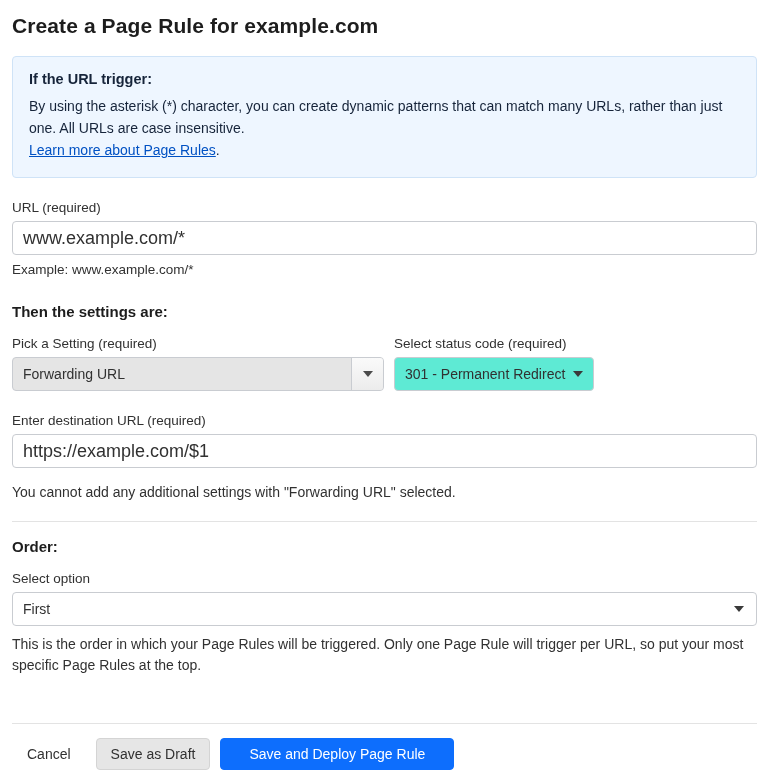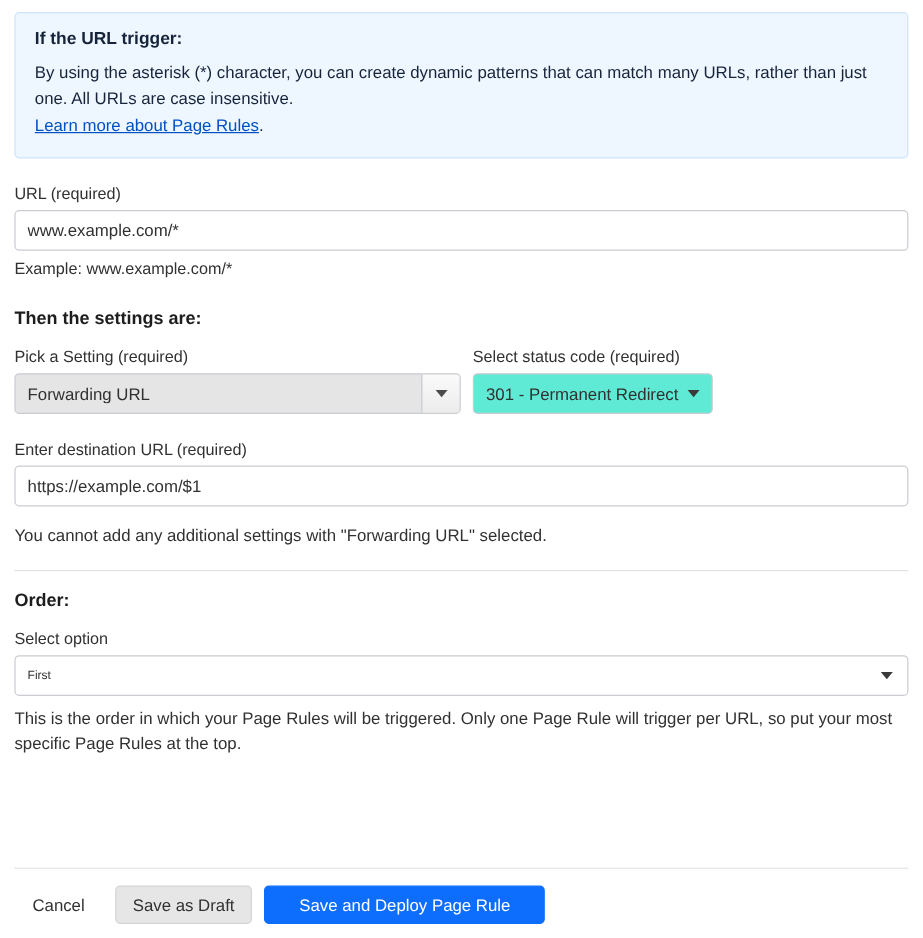--- a/index.html
+++ b/index.html
@@ -58,21 +58,21 @@
     margin-bottom: 6px;
     display: block;
   }
   .text-input {
     box-sizing: border-box;
     width: 100%;
     height: 34px;
     border: 1px solid #c9ccd1;
     border-radius: 4px;
     padding: 0 10px;
-    font-size: 14px;
+    font-size: 18px;
     color: #313131;
     font-family: "Liberation Sans", sans-serif;
     background: #fff;
     outline: none;
   }
   .helper-text {
     font-size: 13.5px;
     color: #313131;
     margin-top: 7px;
   }
@@ -155,21 +155,21 @@
   .select-wide {
     position: relative;
     width: 100%;
     height: 34px;
     box-sizing: border-box;
     border: 1px solid #c9ccd1;
     border-radius: 4px;
     background: #fff;
     display: flex;
     align-items: center;
-    font-size: 10px;
+    font-size: 14px;
   }
   .select-wide .select-value {
     padding-left: 10px;
     flex: 1;
   }
   .select-wide .caret-small {
     margin-right: 12px;
     width: 0;
     height: 0;
     border-left: 5px solid transparent;
@@ -233,20 +233,21 @@
     border: 1px solid #0d6efd;
     color: #ffffff;
     padding: 0 28px;
   }
 </style>
 </head>
 <body>
 
 <div class="page">
 
+  <h1 class="page-title">Create a Page Rule for example.com</h1>
 
   <div class="callout">
     <div class="callout-title">If the URL trigger:</div>
     <div class="callout-text">
       <span>By using the asterisk (*) character, you can create dynamic patterns that can match many URLs, rather than just one. All URLs are case insensitive.</span>
       <br>
       <a class="callout-link">Learn more about Page Rules</a><span>.</span>
     </div>
   </div>
 

